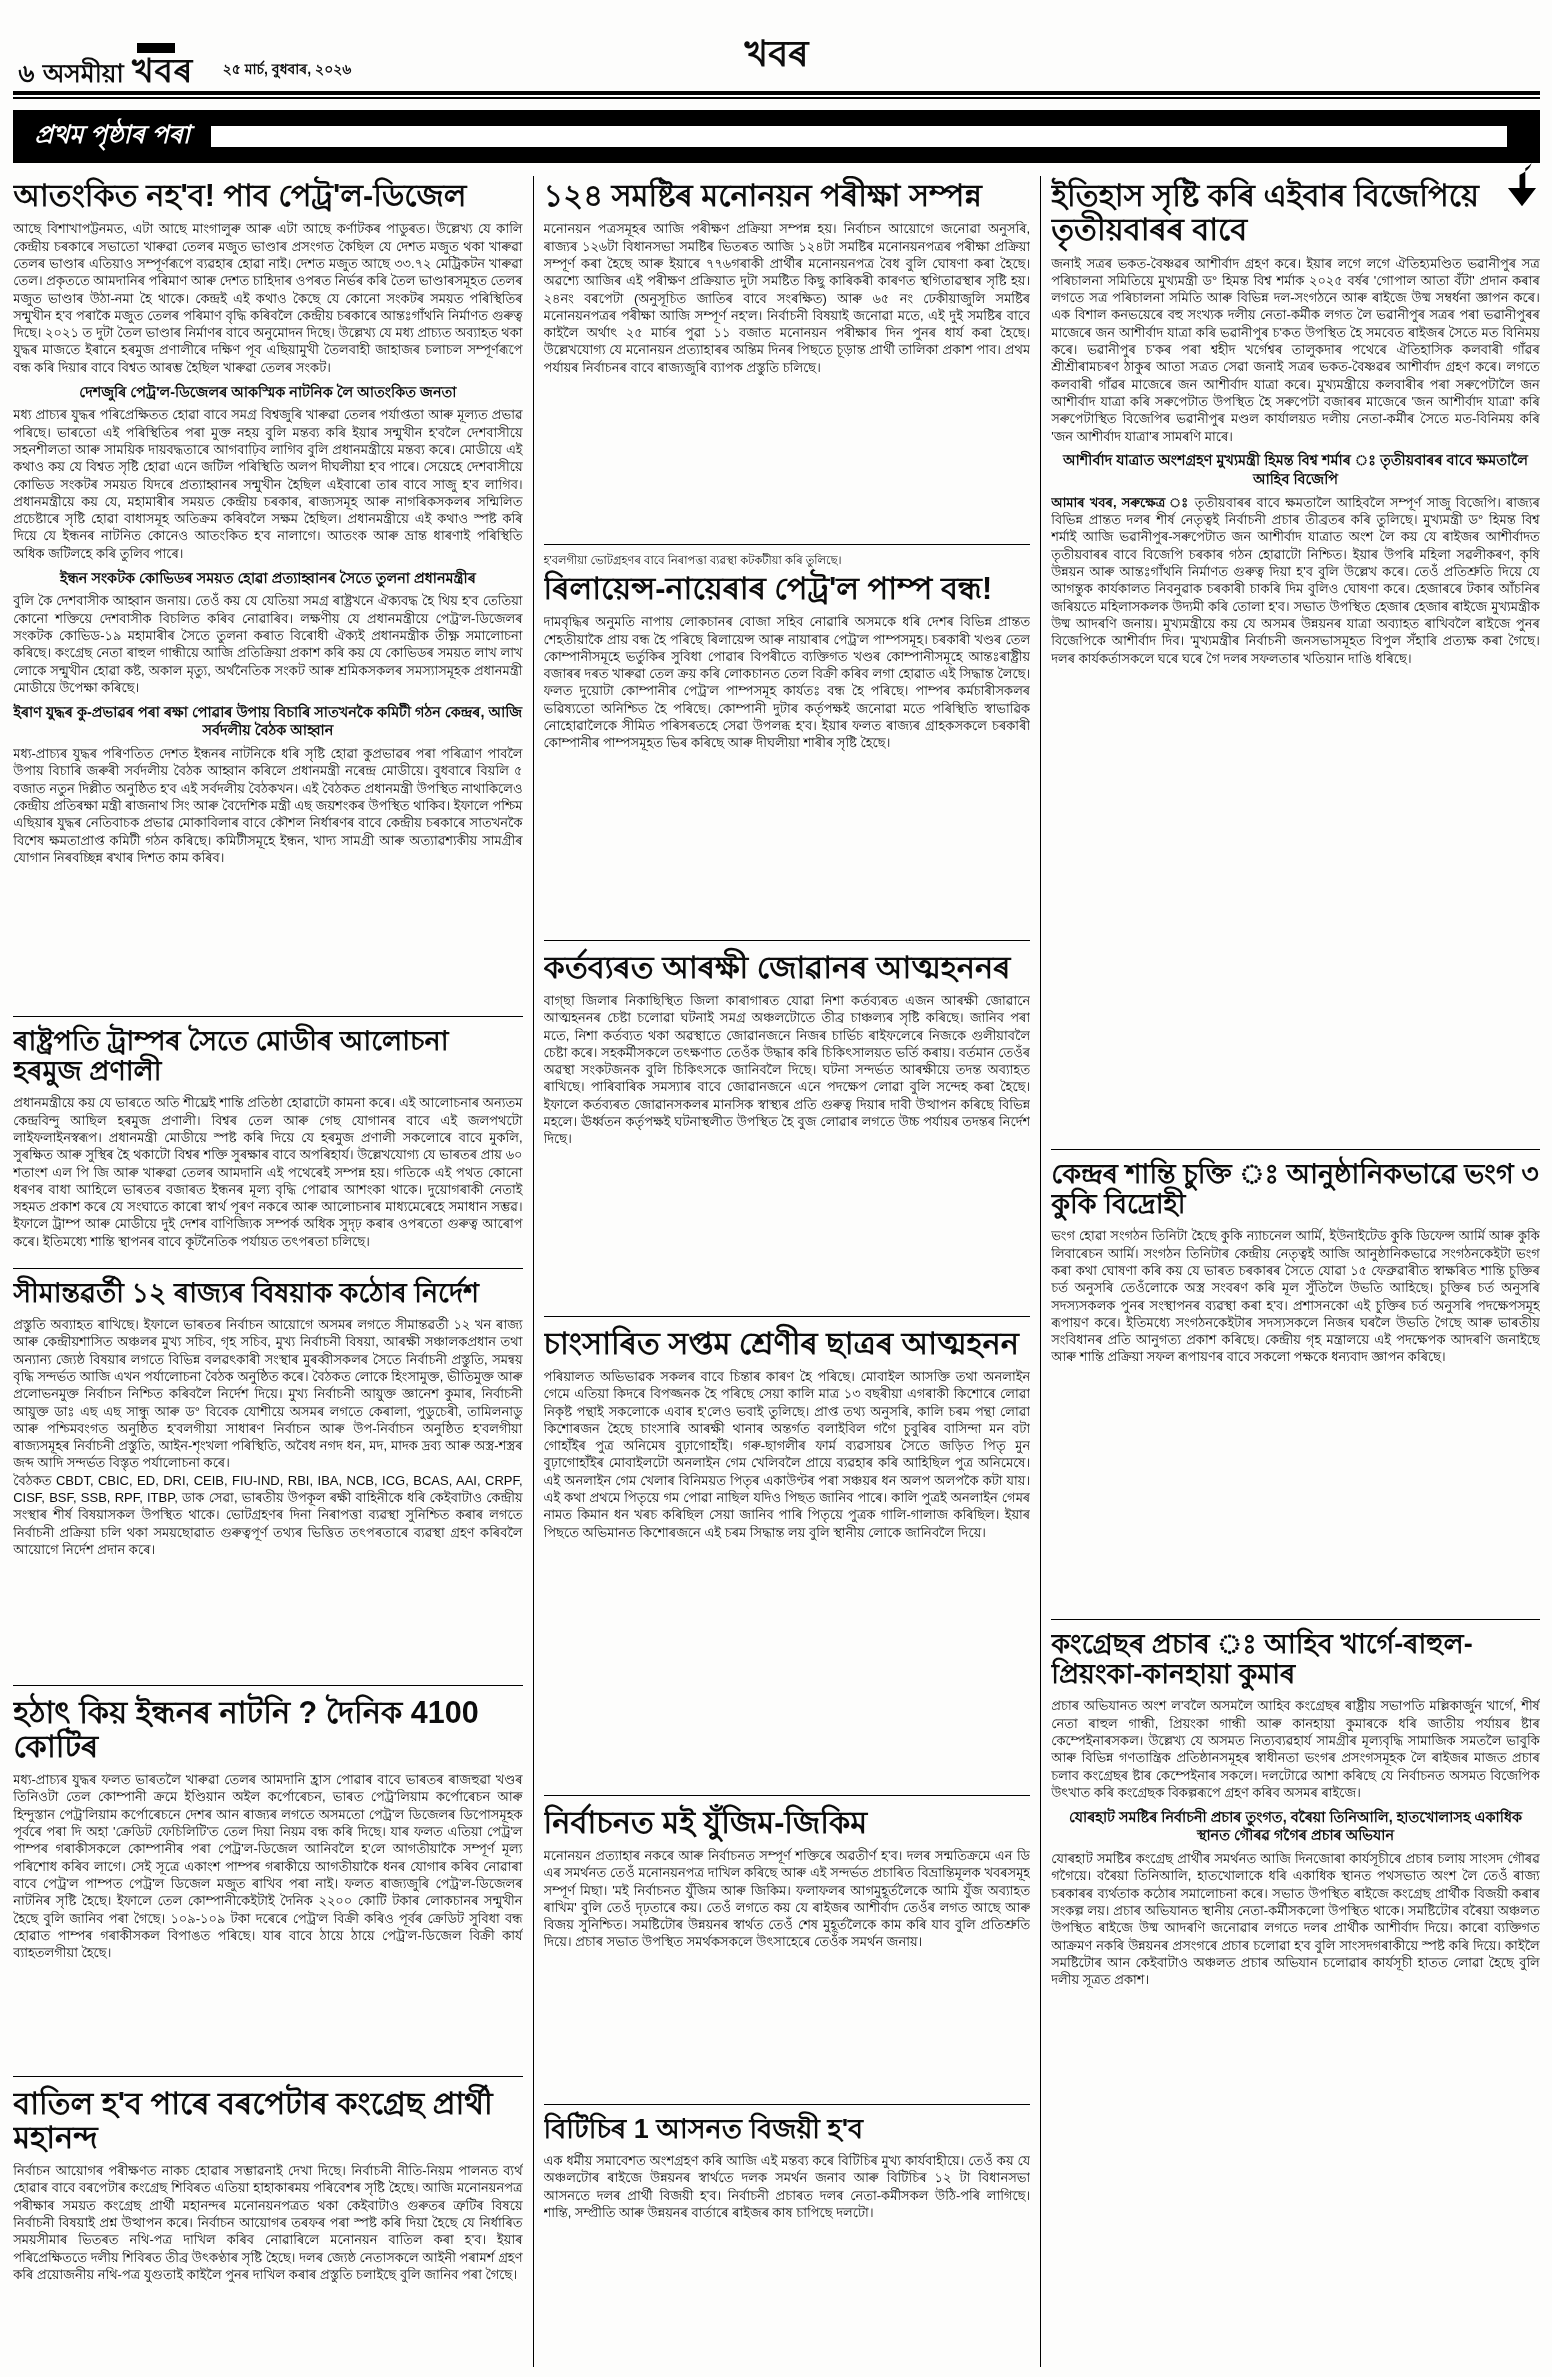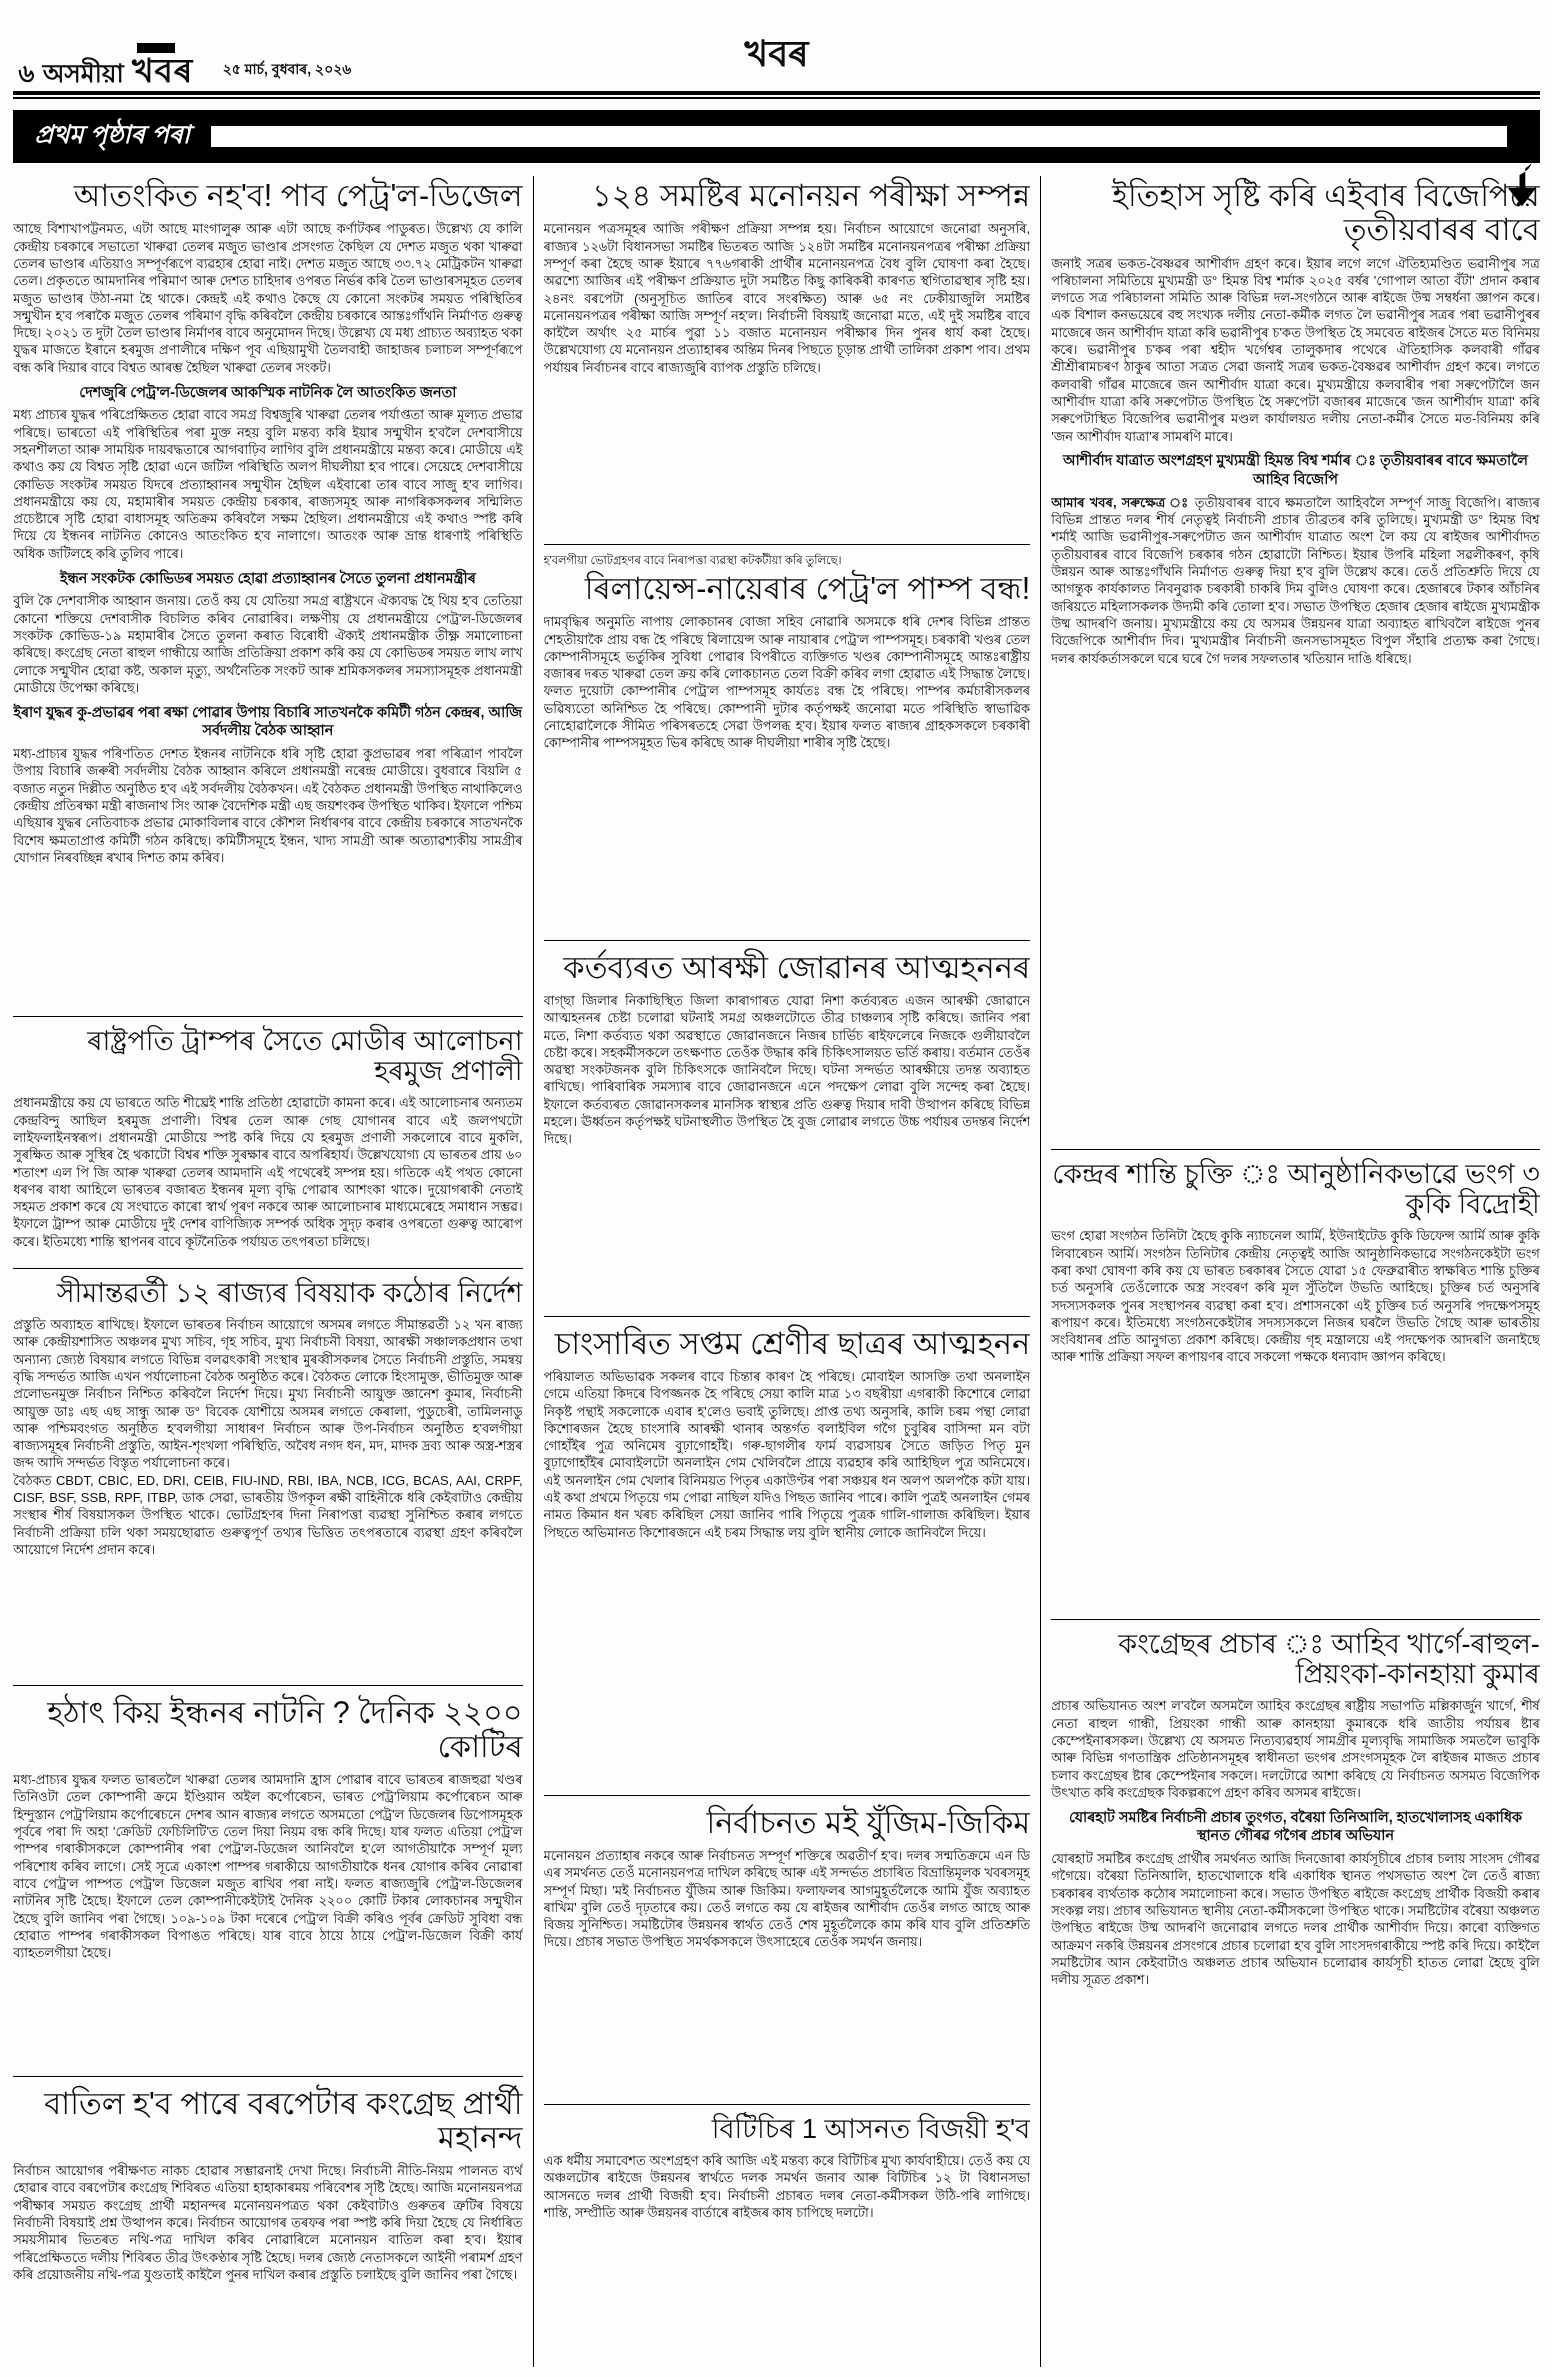--- a/index.html
+++ b/index.html
@@ -27,21 +27,21 @@
   .ribbon-slot{flex:1;height:21.4px;background:#fff;margin-right:33px;}
   .ribbon-arrow{position:absolute;right:-1.6px;top:6.6px;}
   
   .content{display:flex;margin-top:13.2px;height:2191px;overflow:hidden;}
   .col{box-sizing:border-box;overflow:hidden;}
   .col-left{width:525px;padding-right:10px;}
   .col-mid{width:513px;border-left:0.8px solid #000;padding:0 10px;}
   .col-right{width:505px;border-left:0.8px solid #000;padding-left:10px;}
   .article{box-sizing:border-box;overflow:hidden;}
   .article + .article{border-top:0.8px solid #000;padding-top:6.6px;margin-top:5px;}
-  .h1{font-size:30.5px;font-weight:normal;text-align:right;line-height:1.12;margin:1.6px 0 8.2px 0;}
+  .h1{font-size:30.5px;font-weight:bold;text-align:left;line-height:1.12;margin:1.6px 0 8.2px 0;}
   .h1.smaller{font-size:27px;}
   .sub{font-size:14.4px;font-weight:bold;text-align:center;line-height:1.3;margin:6.6px 0 5px 0;}
   .body-txt{font-size:13px;line-height:17.3px;text-align:justify;}
   .body-txt .dl{font-weight:bold;}
   .pre-line{font-size:11.4px;line-height:17.3px;text-align:justify;}
   
   .al1{height:835px}.al2{height:247px}.al3{height:412px}.al4{height:386px}.al5{height:280px}
   .am1{height:363px}.am2{height:391px}.am3{height:371px}.am4{height:474px}.am5{height:304px}.am6{height:261px}
   .ar1{height:968px}.ar2{height:465px}.ar3{height:729px}
 </style>
@@ -95,21 +95,21 @@
         <div class="body-txt">প্ৰধানমন্ত্ৰীয়ে কয় যে ভাৰতে অতি শীঘ্ৰেই শান্তি প্ৰতিষ্ঠা হোৱাটো কামনা কৰে। এই আলোচনাৰ অন্যতম কেন্দ্ৰবিন্দু আছিল হৰমুজ প্ৰণালী। বিশ্বৰ তেল আৰু গেছ যোগানৰ বাবে এই জলপথটো লাইফলাইনস্বৰূপ। প্ৰধানমন্ত্ৰী মোডীয়ে স্পষ্ট কৰি দিয়ে যে হৰমুজ প্ৰণালী সকলোৰে বাবে মুকলি, সুৰক্ষিত আৰু সুস্থিৰ হৈ থকাটো বিশ্বৰ শক্তি সুৰক্ষাৰ বাবে অপৰিহাৰ্য। উল্লেখযোগ্য যে ভাৰতৰ প্ৰায় ৬০ শতাংশ এল পি জি আৰু খাৰুৱা তেলৰ আমদানি এই পথেৰেই সম্পন্ন হয়। গতিকে এই পথত কোনো ধৰণৰ বাধা আহিলে ভাৰতৰ বজাৰত ইন্ধনৰ মূল্য বৃদ্ধি পোৱাৰ আশংকা থাকে। দুয়োগৰাকী নেতাই সহমত প্ৰকাশ কৰে যে সংঘাতে কাৰো স্বাৰ্থ পূৰণ নকৰে আৰু আলোচনাৰ মাধ্যমেৰেহে সমাধান সম্ভৱ। ইফালে ট্ৰাম্প আৰু মোডীয়ে দুই দেশৰ বাণিজ্যিক সম্পৰ্ক অধিক সুদৃঢ় কৰাৰ ওপৰতো গুৰুত্ব আৰোপ কৰে। ইতিমধ্যে শান্তি স্থাপনৰ বাবে কূটনৈতিক পৰ্যায়ত তৎপৰতা চলিছে।</div>
       </div>
 
       <div class="article al3">
         <div class="h1 smaller">সীমান্তৱৰ্তী ১২ ৰাজ্যৰ বিষয়াক কঠোৰ নিৰ্দেশ</div>
         <div class="body-txt">প্ৰস্তুতি অব্যাহত ৰাখিছে। ইফালে ভাৰতৰ নিৰ্বাচন আয়োগে অসমৰ লগতে সীমান্তৱৰ্তী ১২ খন ৰাজ্য আৰু কেন্দ্ৰীয়শাসিত অঞ্চলৰ মুখ্য সচিব, গৃহ সচিব, মুখ্য নিৰ্বাচনী বিষয়া, আৰক্ষী সঞ্চালকপ্ৰধান তথা অন্যান্য জ্যেষ্ঠ বিষয়াৰ লগতে বিভিন্ন বলৱৎকাৰী সংস্থাৰ মুৰব্বীসকলৰ সৈতে নিৰ্বাচনী প্ৰস্তুতি, সমন্বয় বৃদ্ধি সন্দৰ্ভত আজি এখন পৰ্যালোচনা বৈঠক অনুষ্ঠিত কৰে। বৈঠকত লোকে হিংসামুক্ত, ভীতিমুক্ত আৰু প্ৰলোভনমুক্ত নিৰ্বাচন নিশ্চিত কৰিবলৈ নিৰ্দেশ দিয়ে। মুখ্য নিৰ্বাচনী আয়ুক্ত জ্ঞানেশ কুমাৰ, নিৰ্বাচনী আয়ুক্ত ডাঃ এছ এছ সান্ধু আৰু ড° বিবেক যোশীয়ে অসমৰ লগতে কেৰালা, পুডুচেৰী, তামিলনাডু আৰু পশ্চিমবংগত অনুষ্ঠিত হ'বলগীয়া সাধাৰণ নিৰ্বাচন আৰু উপ-নিৰ্বাচন অনুষ্ঠিত হ'বলগীয়া ৰাজ্যসমূহৰ নিৰ্বাচনী প্ৰস্তুতি, আইন-শৃংখলা পৰিস্থিতি, অবৈধ নগদ ধন, মদ, মাদক দ্ৰব্য আৰু অস্ত্ৰ-শস্ত্ৰৰ জব্দ আদি সন্দৰ্ভত বিস্তৃত পৰ্যালোচনা কৰে।</div>
         <div class="body-txt">বৈঠকত CBDT, CBIC, ED, DRI, CEIB, FIU-IND, RBI, IBA, NCB, ICG, BCAS, AAI, CRPF, CISF, BSF, SSB, RPF, ITBP, ডাক সেৱা, ভাৰতীয় উপকূল ৰক্ষী বাহিনীকে ধৰি কেইবাটাও কেন্দ্ৰীয় সংস্থাৰ শীৰ্ষ বিষয়াসকল উপস্থিত থাকে। ভোটগ্ৰহণৰ দিনা নিৰাপত্তা ব্যৱস্থা সুনিশ্চিত কৰাৰ লগতে নিৰ্বাচনী প্ৰক্ৰিয়া চলি থকা সময়ছোৱাত গুৰুত্বপূৰ্ণ তথ্যৰ ভিত্তিত তৎপৰতাৰে ব্যৱস্থা গ্ৰহণ কৰিবলৈ আয়োগে নিৰ্দেশ প্ৰদান কৰে।</div>
       </div>
 
       <div class="article al4">
-        <div class="h1">হঠাৎ কিয় ইন্ধনৰ নাটনি ? দৈনিক ২২০০ কোটিৰ</div>
+        <div class="h1">হঠাৎ কিয় ইন্ধনৰ নাটনি ? দৈনিক 4100 কোটিৰ</div>
         <div class="body-txt">মধ্য-প্ৰাচ্যৰ যুদ্ধৰ ফলত ভাৰতলৈ খাৰুৱা তেলৰ আমদানি হ্ৰাস পোৱাৰ বাবে ভাৰতৰ ৰাজহুৱা খণ্ডৰ তিনিওটা তেল কোম্পানী ক্ৰমে ইণ্ডিয়ান অইল কৰ্পোৰেচন, ভাৰত পেট্ৰ'লিয়াম কৰ্পোৰেচন আৰু হিন্দুস্তান পেট্ৰ'লিয়াম কৰ্পোৰেচনে দেশৰ আন ৰাজ্যৰ লগতে অসমতো পেট্ৰ'ল ডিজেলৰ ডিপোসমূহক পূৰ্বৰে পৰা দি অহা 'ক্ৰেডিট ফেচিলিটি'ত তেল দিয়া নিয়ম বন্ধ কৰি দিছে। যাৰ ফলত এতিয়া পেট্ৰ'ল পাম্পৰ গৰাকীসকলে কোম্পানীৰ পৰা পেট্ৰ'ল-ডিজেল আনিবলৈ হ'লে আগতীয়াকৈ সম্পূৰ্ণ মূল্য পৰিশোধ কৰিব লাগে। সেই সূত্ৰে একাংশ পাম্পৰ গৰাকীয়ে আগতীয়াকৈ ধনৰ যোগাৰ কৰিব নোৱাৰা বাবে পেট্ৰ'ল পাম্পত পেট্ৰ'ল ডিজেল মজুত ৰাখিব পৰা নাই। ফলত ৰাজ্যজুৰি পেট্ৰ'ল-ডিজেলৰ নাটনিৰ সৃষ্টি হৈছে। ইফালে তেল কোম্পানীকেইটাই দৈনিক ২২০০ কোটি টকাৰ লোকচানৰ সন্মুখীন হৈছে বুলি জানিব পৰা গৈছে। ১০৯-১০৯ টকা দৰেৰে পেট্ৰ'ল বিক্ৰী কৰিও পূৰ্বৰ ক্ৰেডিট সুবিধা বন্ধ হোৱাত পাম্পৰ গৰাকীসকল বিপাঙত পৰিছে। যাৰ বাবে ঠায়ে ঠায়ে পেট্ৰ'ল-ডিজেল বিক্ৰী কাৰ্য ব্যাহতলগীয়া হৈছে।</div>
       </div>
 
       <div class="article al5">
         <div class="h1">বাতিল হ'ব পাৰে বৰপেটাৰ কংগ্ৰেছ প্ৰাৰ্থী মহানন্দ</div>
         <div class="body-txt">নিৰ্বাচন আয়োগৰ পৰীক্ষণত নাকচ হোৱাৰ সম্ভাৱনাই দেখা দিছে। নিৰ্বাচনী নীতি-নিয়ম পালনত ব্যৰ্থ হোৱাৰ বাবে বৰপেটাৰ কংগ্ৰেছ শিবিৰত এতিয়া হাহাকাৰময় পৰিবেশৰ সৃষ্টি হৈছে। আজি মনোনয়নপত্ৰ পৰীক্ষাৰ সময়ত কংগ্ৰেছ প্ৰাৰ্থী মহানন্দৰ মনোনয়নপত্ৰত থকা কেইবাটাও গুৰুতৰ ত্ৰুটিৰ বিষয়ে নিৰ্বাচনী বিষয়াই প্ৰশ্ন উত্থাপন কৰে। নিৰ্বাচন আয়োগৰ তৰফৰ পৰা স্পষ্ট কৰি দিয়া হৈছে যে নিৰ্ধাৰিত সময়সীমাৰ ভিতৰত নথি-পত্ৰ দাখিল কৰিব নোৱাৰিলে মনোনয়ন বাতিল কৰা হ'ব। ইয়াৰ পৰিপ্ৰেক্ষিততে দলীয় শিবিৰত তীব্ৰ উৎকণ্ঠাৰ সৃষ্টি হৈছে। দলৰ জ্যেষ্ঠ নেতাসকলে আইনী পৰামৰ্শ গ্ৰহণ কৰি প্ৰয়োজনীয় নথি-পত্ৰ যুগুতাই কাইলৈ পুনৰ দাখিল কৰাৰ প্ৰস্তুতি চলাইছে বুলি জানিব পৰা গৈছে।</div>
       </div>
 
     </div>
 

